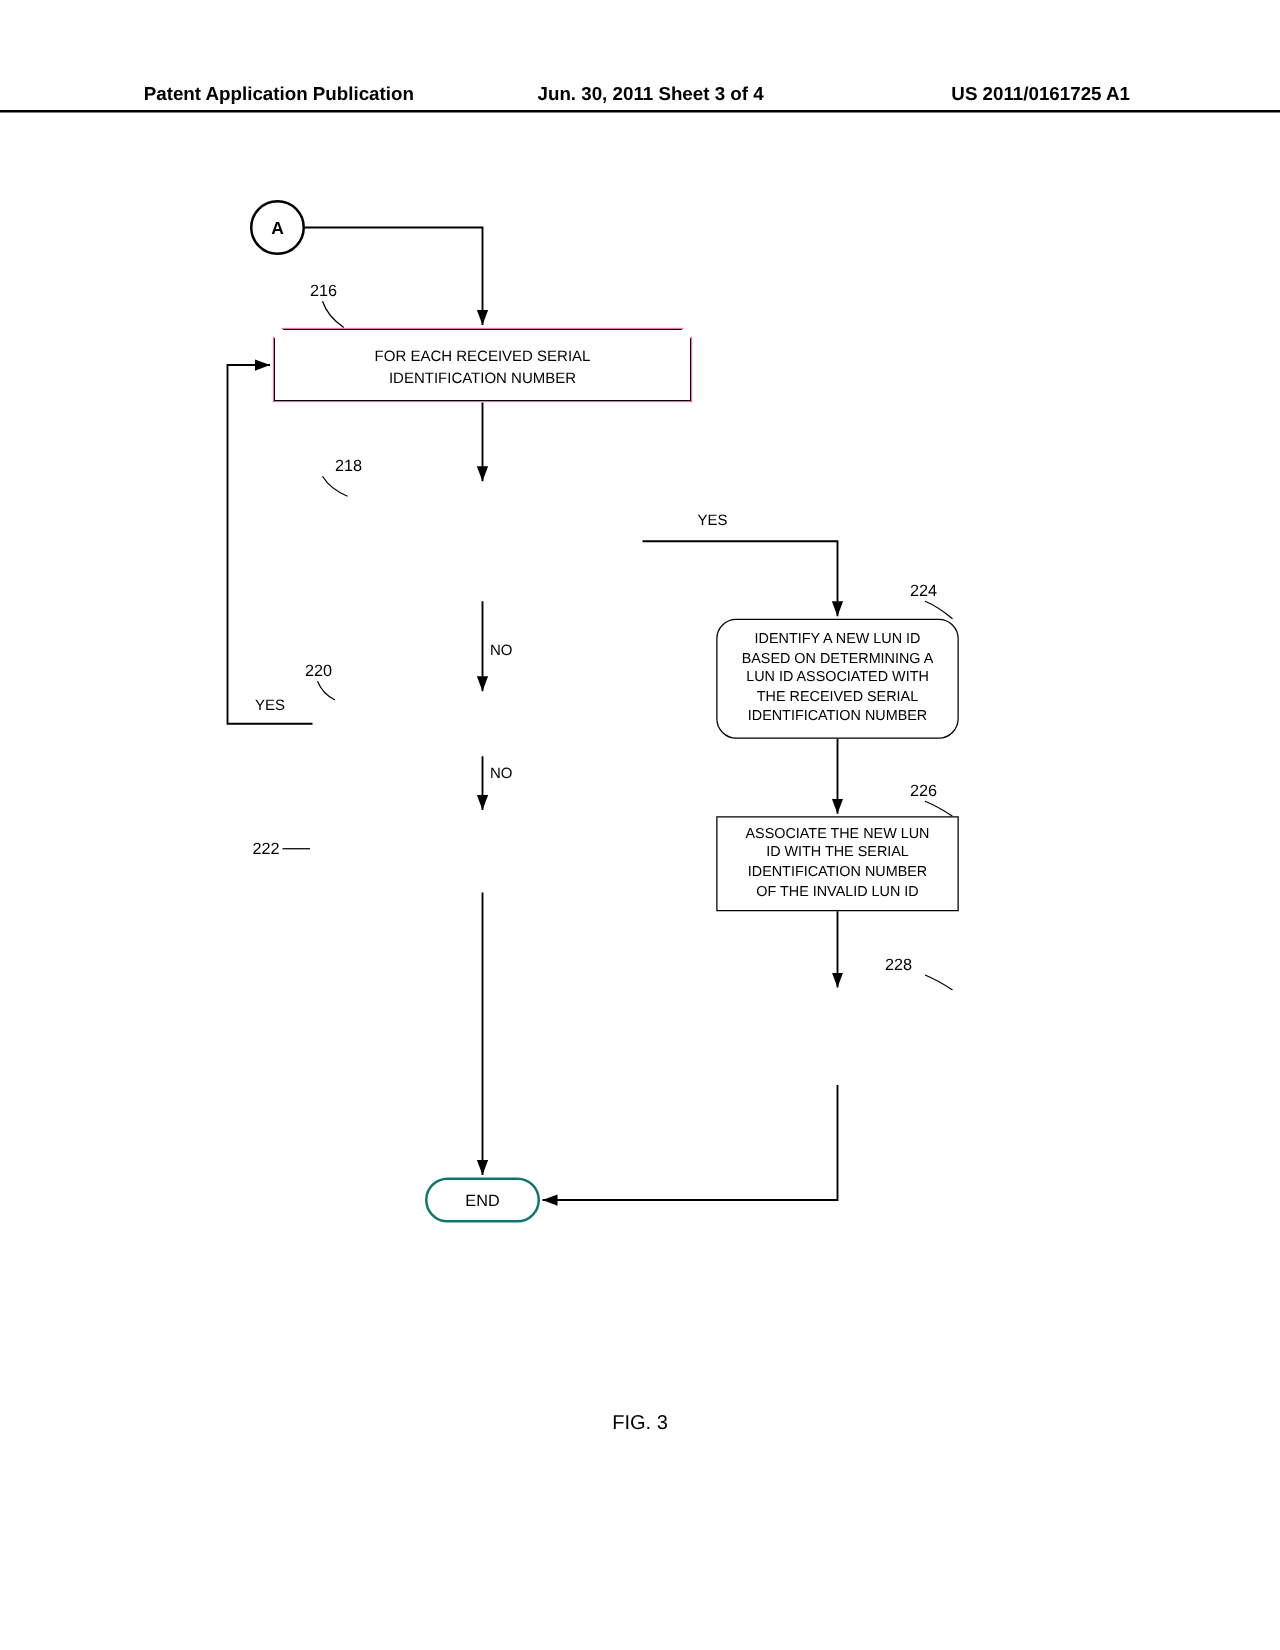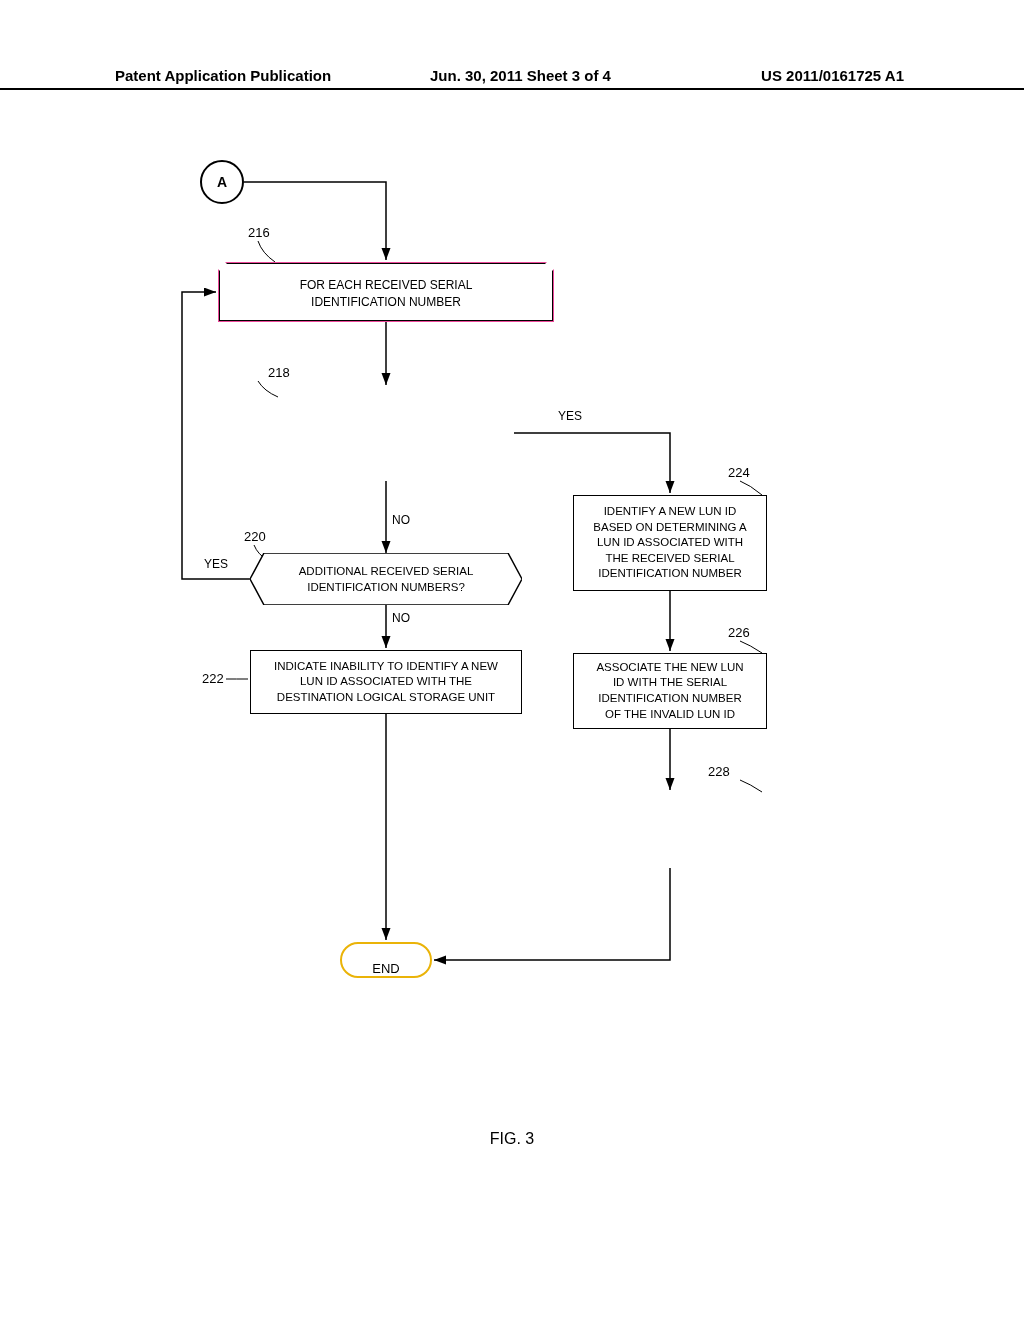--- a/index.html
+++ b/index.html
@@ -145,34 +145,34 @@
     text-align: center;
     font-size: 11.5px;
     display: flex;
     align-items: center;
     justify-content: center;
     line-height: 1.35;
     padding: 6px 8px;
   }
 
   .r222 { left: 250px; top: 495px; width: 272px; height: 64px; }
-  .r224 { left: 573px; top: 340px; width: 194px; height: 96px; }
+  .r224 { left: 573px; top: 340px; width: 194px; height: 96px; border-radius: 16px; }
   .r226 { left: 573px; top: 498px; width: 194px; height: 76px; }
   .r228 { left: 573px; top: 637px; width: 194px; height: 76px; }
 
   .end {
     position: absolute;
     left: 340px;
     top: 787px;
     width: 92px;
     height: 36px;
-    border: 2px solid #eab308;
+    border: 2px solid #0f766e;
     border-radius: 18px;
     display: flex;
-    align-items: flex-end;
+    align-items: center;
     justify-content: center;
     font-size: 13px;
   }
 
   .yes-no {
     position: absolute;
     font-size: 12px;
   }
 
   .figlabel {
@@ -247,37 +247,25 @@
   </div>
 
   <div class="ref-label" style="left:248px;top:210px;margin-left:20px;">218</div>
 
 
   <div class="yes-no" style="left:558px;top:254px;">YES</div>
   <div class="yes-no" style="left:392px;top:358px;">NO</div>
 
   <div class="ref-label" style="left:244px;top:374px;">220</div>
 
-  <div class="hex-box">
-    <svg viewBox="0 0 272 52" preserveAspectRatio="none">
-        <polygon points="14,0 258,0 272,26 258,52 14,52 0,26" fill="#fff" stroke="#000" stroke-width="1.5"></polygon>
-      </svg>
-    <div class="ht" style="white-space:pre-line;">ADDITIONAL RECEIVED SERIAL
-IDENTIFICATION NUMBERS?</div>
-  </div>
 
   <div class="yes-no" style="left:204px;top:402px;">YES</div>
   <div class="yes-no" style="left:392px;top:456px;">NO</div>
 
   <div class="ref-label" style="left:202px;top:516px;">222</div>
-  <div class="rect-box r222">
-    <span style="white-space:pre-line;">INDICATE INABILITY TO IDENTIFY A NEW
-LUN ID ASSOCIATED WITH THE
-DESTINATION LOGICAL STORAGE UNIT</span>
-  </div>
 
   <div class="ref-label" style="left:728px;top:310px;">224</div>
   <div class="rect-box r224">
     <span style="white-space:pre-line;">IDENTIFY A NEW LUN ID
 BASED ON DETERMINING A
 LUN ID ASSOCIATED WITH
 THE RECEIVED SERIAL
 IDENTIFICATION NUMBER</span>
   </div>
 

